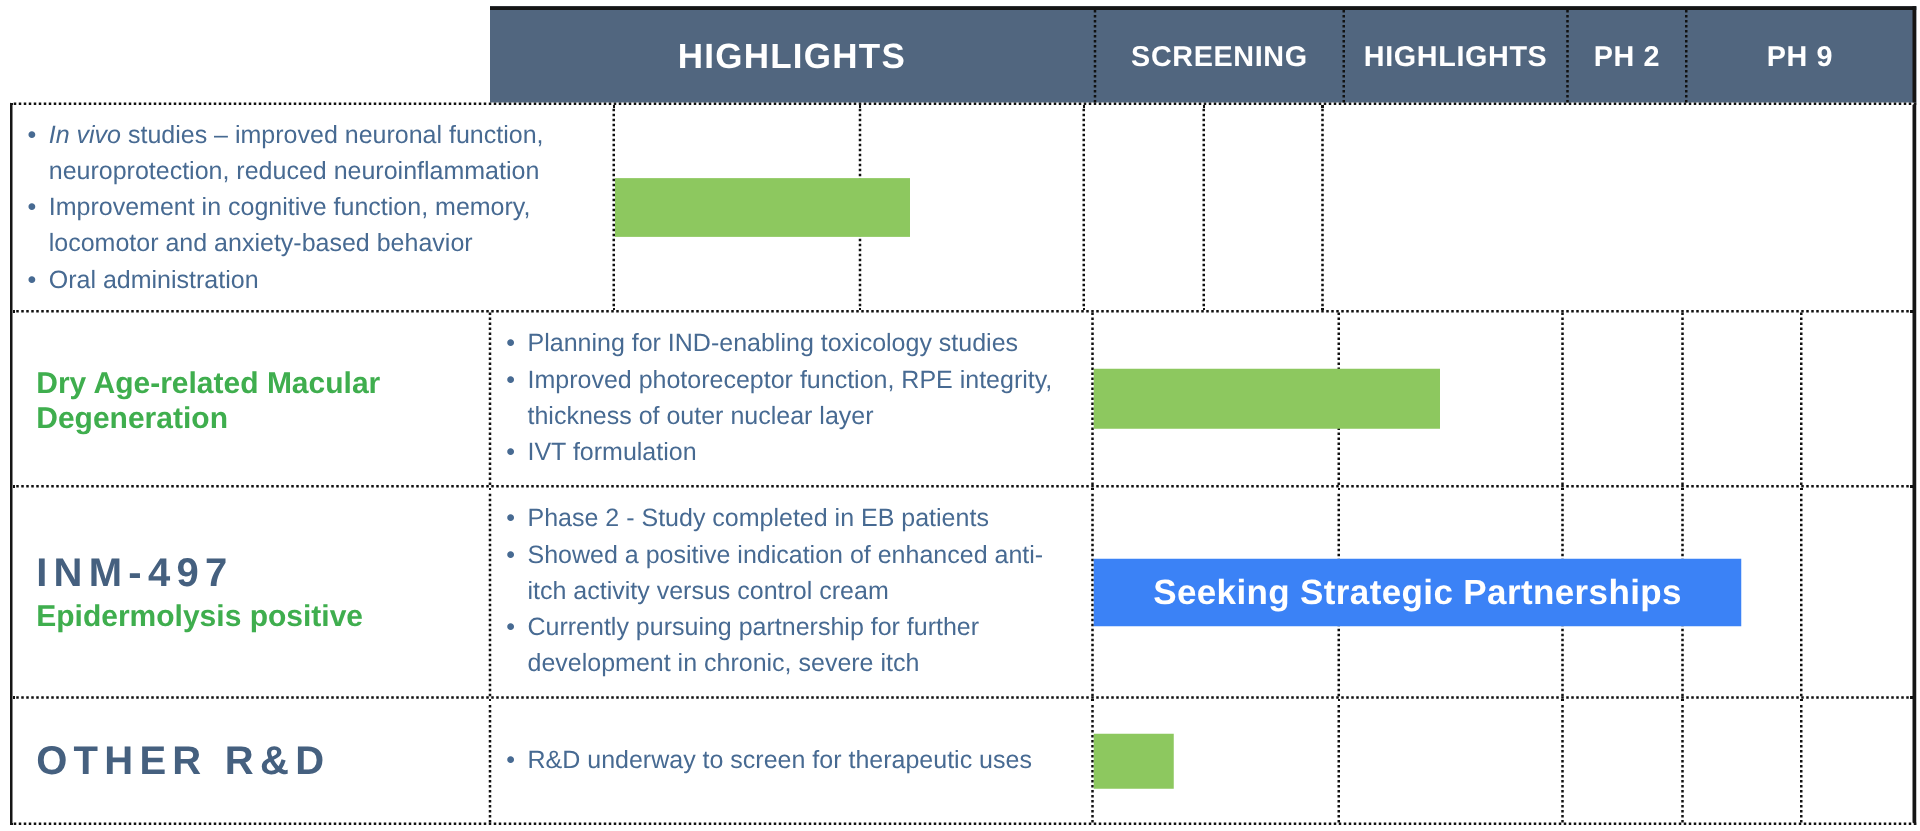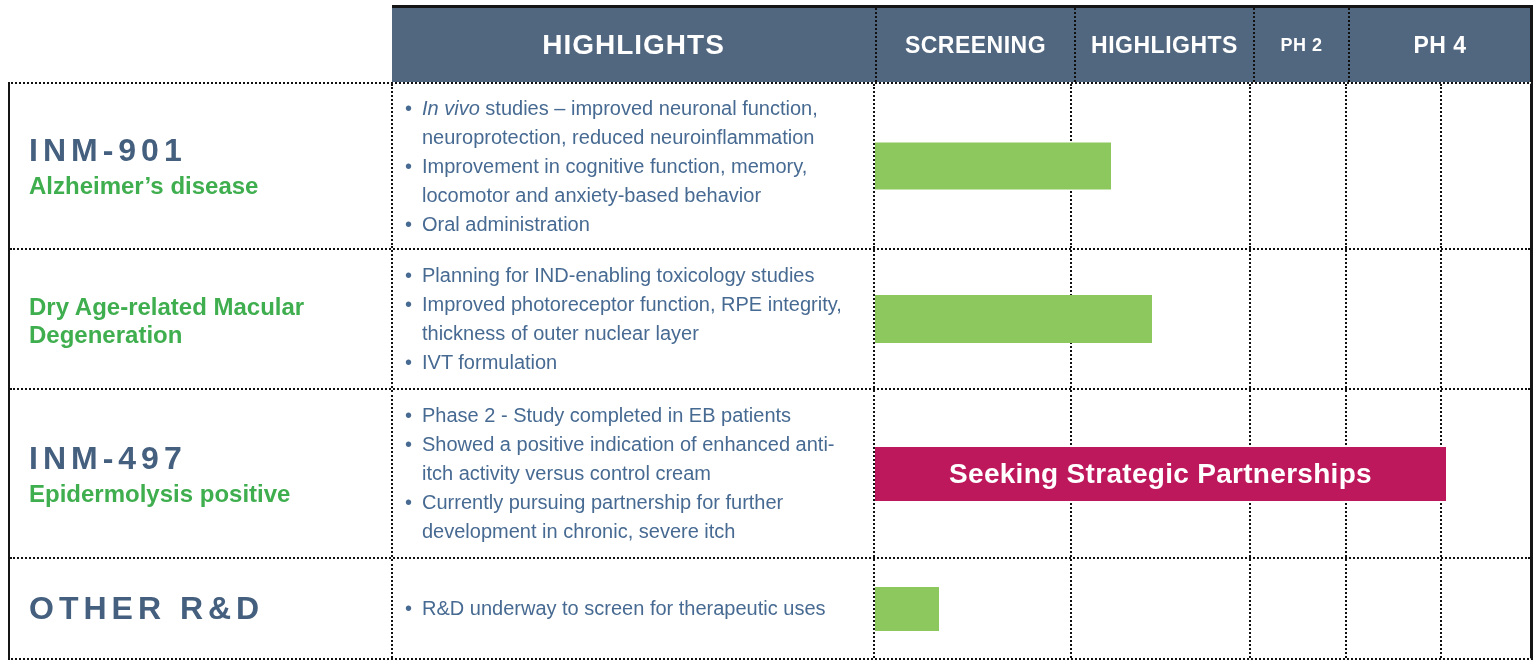--- a/index.html
+++ b/index.html
@@ -17,21 +17,21 @@
   .hcell{
     display:flex;align-items:center;justify-content:center;
     font-weight:bold;box-sizing:border-box;
     border-left:2px dotted #111111;
   }
   .hcell:first-child{border-left:none;}
   .h-hl{width:483px;font-size:28px;letter-spacing:1px;}
   .h-sc{width:199px;font-size:23px;letter-spacing:.5px;}
   .h-pc{width:179px;font-size:23px;letter-spacing:.5px;}
   .h-p1{width:96px;font-size:23px;letter-spacing:.5px;}
-  .h-p2{width:95px;font-size:18px;letter-spacing:.5px;}
+  .h-p2{width:95px;font-size:23px;letter-spacing:.5px;}
   .h-p3{flex:1;font-size:23px;letter-spacing:.5px;}
   
   .tbody{
     position:absolute;left:8px;top:82px;width:1525px;height:578px;
     box-sizing:border-box;
     border-left:2px solid #151515;border-right:3px solid #151515;
     border-top:2px dotted #111111;border-bottom:2px dotted #111111;
     display:flex;flex-direction:column;
   }
   .row{display:flex;box-sizing:border-box;border-bottom:2px dotted #111111;}
@@ -71,30 +71,26 @@
 </head>
 <body>
 
 <div class="canvas">
 
   <div class="header">
     <div class="hcell h-hl">HIGHLIGHTS</div>
     <div class="hcell h-sc">SCREENING</div>
     <div class="hcell h-pc">HIGHLIGHTS</div>
     <div class="hcell h-p2">PH 2</div>
-    <div class="hcell h-p3">PH 4</div>
+    <div class="hcell h-p3">PH 9</div>
   </div>
 
   <div class="tbody">
 
     <div class="row r0">
-      <div class="label-cell">
-        <div class="code">INM-901</div>
-        <div class="indication">Alzheimer’s disease</div>
-      </div>
       <div class="hl-cell">
         <ul class="bullets">
             <li><span class="marker">•</span><i>In vivo</i> studies – improved neuronal function, neuroprotection, reduced neuroinflammation</li>
             <li><span class="marker">•</span>Improvement in cognitive function, memory, locomotor and anxiety-based behavior</li>
             <li><span class="marker">•</span>Oral administration</li>
           </ul>
       </div>
       <div class="timeline-cell">
         <i class="vline v0"></i>
         <i class="vline v1"></i>
@@ -138,21 +134,21 @@
             <li><span class="marker">•</span>Phase 2 - Study completed in EB patients</li>
             <li><span class="marker">•</span>Showed a positive indication of enhanced anti-itch activity versus control cream</li>
             <li><span class="marker">•</span>Currently pursuing partnership for further development in chronic, severe itch</li>
           </ul>
       </div>
       <div class="timeline-cell">
         <i class="vline v0"></i>
         <i class="vline v1"></i>
         <i class="vline v2"></i>
         <i class="vline v3"></i>
-        <div class="bar" style="left: 0px; width: 571px; background: #be185d;">
+        <div class="bar" style="left: 0px; width: 518px; background: #3b82f6;">
           <span class="bar-label">Seeking Strategic Partnerships</span>
         </div>
       </div>
     </div>
 
     <div class="row r3">
       <div class="label-cell">
         <div class="code">OTHER R&amp;D</div>
 
       </div>

